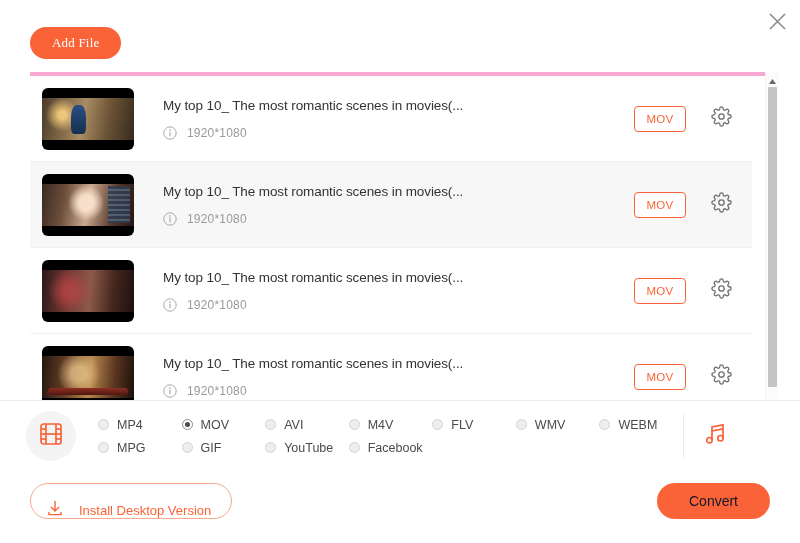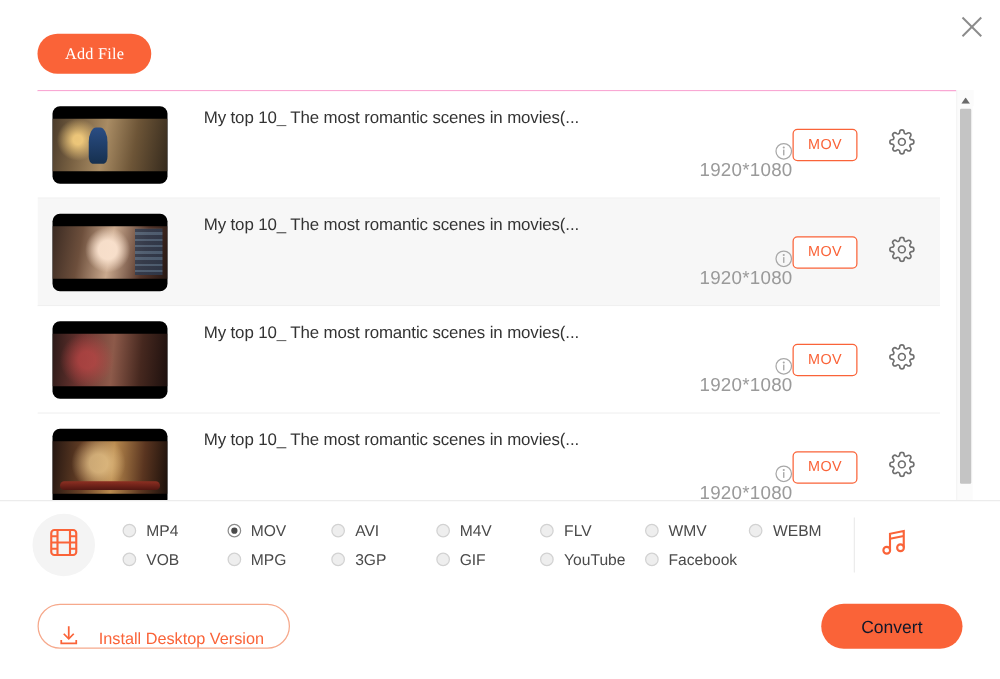--- a/index.html
+++ b/index.html
@@ -40,21 +40,21 @@
     font-family: "Liberation Serif", serif;
     cursor: pointer;
     letter-spacing: .2px;
   }
 
   
   .list-area {
     position: absolute;
     top: 72px; left: 30px;
     width: 740px; height: 328px;
-    border-top: 1px solid #f9a8d4;
+    border-top: 4px solid #f9a8d4;
     overflow: hidden;
     background: #fff;
   }
   .list-inner {
     position: absolute;
     top: 0; left: 0;
     width: 722px;
   }
   .file-row {
     position: relative;
@@ -118,24 +118,23 @@
   .file-title {
     font-size: 13.5px;
     color: #333333;
     white-space: nowrap;
     overflow: hidden;
     letter-spacing: -0.1px;
   }
   .file-meta {
     margin-top: 13px;
     display: flex;
-    align-items: flex-end;
-    font-size: 15px;
+    align-items: flex-start;
+    font-size: 12px;
     color: #9a9a9a;
-    flex-direction: column;
   }
   .info-icon { width: 14px; height: 14px; flex: 0 0 auto; }
   .file-res { margin-left: 10px; letter-spacing: .2px; }
 
   .fmt-badge {
     flex: 0 0 auto;
     width: 52px; height: 26px;
     border: 1px solid #FA6338;
     border-radius: 4px;
     color: #FA6338;
@@ -470,29 +469,21 @@
           <span class="radio"></span>
           <span>WMV</span>
         </div>
 
       <div class="fmt-opt">
           <span class="radio"></span>
           <span>WEBM</span>
         </div>
       <div class="fmt-opt">
           <span class="radio"></span>
-          <span>VOB</span>
-        </div>
-      <div class="fmt-opt">
-          <span class="radio"></span>
           <span>MPG</span>
-        </div>
-      <div class="fmt-opt">
-          <span class="radio"></span>
-          <span>3GP</span>
         </div>
       <div class="fmt-opt">
           <span class="radio"></span>
           <span>GIF</span>
         </div>
       <div class="fmt-opt">
           <span class="radio"></span>
           <span>YouTube</span>
         </div>
       <div class="fmt-opt">

